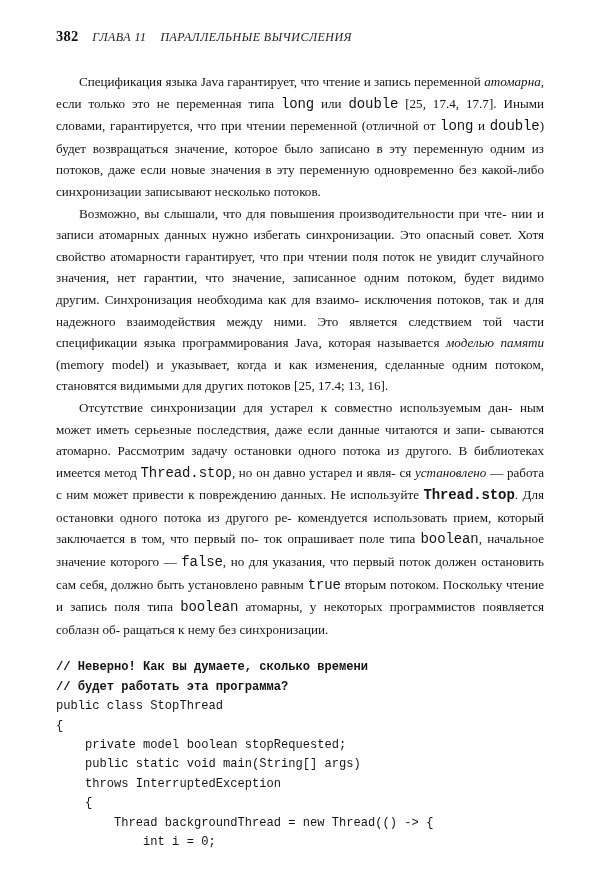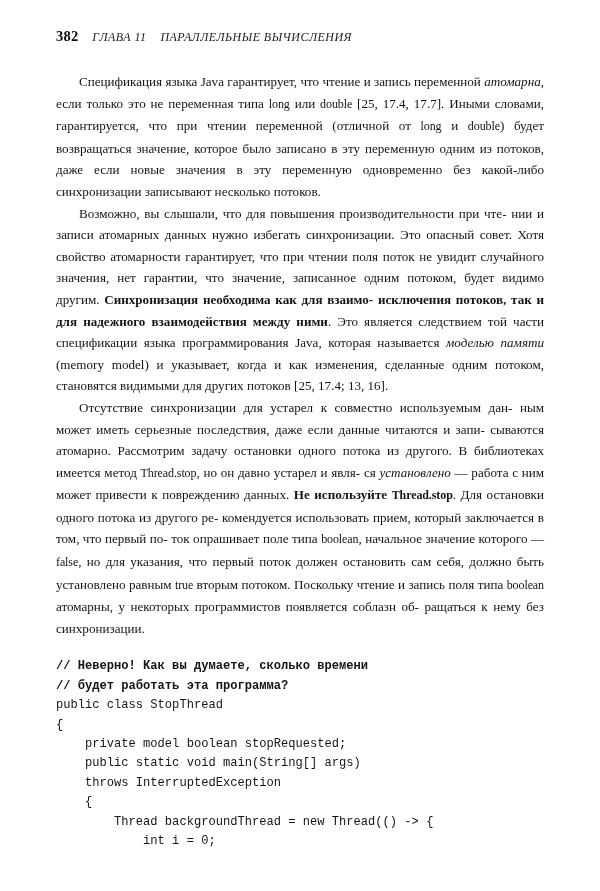--- a/index.html
+++ b/index.html
@@ -59,25 +59,25 @@
   .body-text p.indent {
     text-indent: 23px;
   }
   .body-text p.noindent {
     text-indent: 0;
   }
   i, .it {
     font-style: italic;
   }
   b, .bd {
-    font-weight: bold;
+    font-weight: normal;
   }
   .mono {
-    font-family: Liberation Serif, serif;
-    font-size: 12px;
+    font-family: Liberation Mono, monospace;
+    font-size: 14px;
     letter-spacing: -0.1px;
   }
   .bd.mono {
     font-weight: bold;
   }
   .code-block {
     margin: 18px 0 0 0;
     font-family: "Liberation Mono", monospace;
     font-size: 12.1px;
     line-height: 19.4px;

